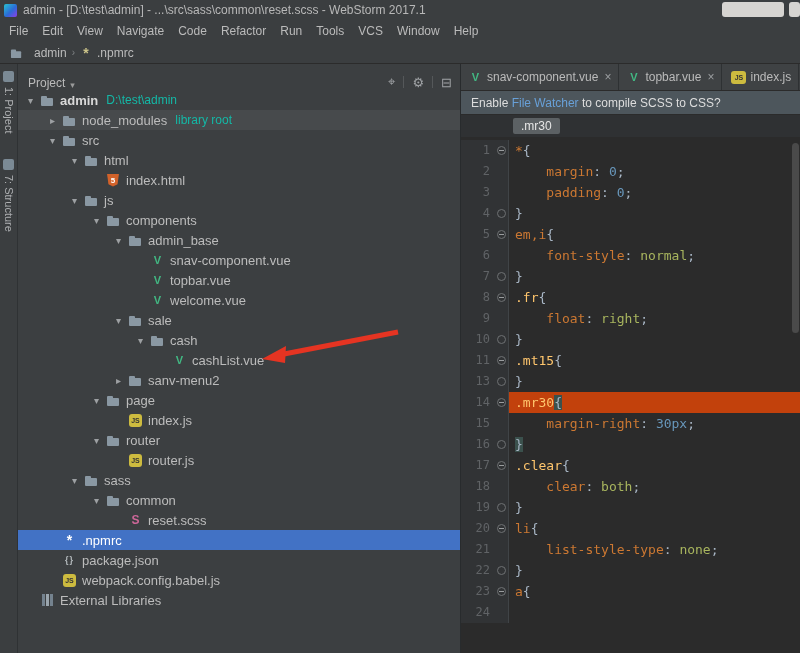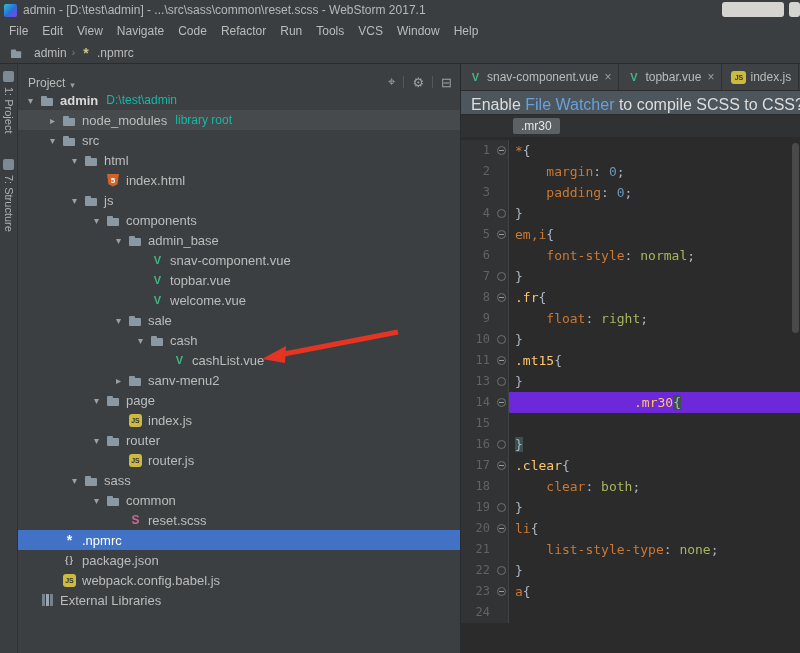--- a/index.html
+++ b/index.html
@@ -85,39 +85,39 @@
   
   .editor { flex: 1; display: flex; flex-direction: column; overflow: hidden; background: #2b2b2b; }
   .tabbar { height: 27px; background: #3b3e40; display: flex; border-bottom: 1px solid #2b2b2b;
     overflow: hidden; flex: none; }
   .tab { display: flex; align-items: center; padding: 0 7px; border-right: 1px solid #2e3133;
     color: #bbbbbb; font-size: 12px; gap: 3px; background: #3f4244; white-space: nowrap; }
   .tab .icon { margin-right: 1px; width: 15px; }
   .tab-close { color: #9b9ea1; font-size: 12px; margin-left: 3px; }
 
   .notif { height: 24px; background: #4d565c; border-bottom: 1px solid #2b2b2b; display: flex;
-    align-items: flex-end; padding: 0 10px; font-size: 16px; color: #dddddd; flex: none; }
+    align-items: center; padding: 0 10px; font-size: 12px; color: #dddddd; flex: none; }
   .notif span { white-space: pre; }
   .notif .link { color: #68a0d8; cursor: pointer; }
 
   .crumbs { height: 22px; background: #2f3133; display: flex; align-items: center;
     padding-left: 52px; flex: none; }
   .crumb { background: #5c6164; color: #e6e6e6; font-size: 12px; padding: 1px 8px; border-radius: 2px; }
 
   .code-area { flex: 1; position: relative; padding-top: 3px;
     font-family: "DejaVu Sans Mono", monospace; font-size: 13px; overflow: hidden; }
   .line { display: flex; height: 21px; line-height: 21px; }
   .lnum { width: 34px; text-align: right; padding-right: 5px; color: #606366;
     background: #313335; font-size: 12px; flex: none; }
   .foldcol { width: 14px; background: #313335; border-right: 1px solid #404447;
     display: flex; align-items: center; justify-content: center; flex: none; }
   .fold-mark { width: 9px; height: 9px; border: 1px solid #6e7173; border-radius: 50%; }
   .fold-mark.start { background: linear-gradient(transparent 0 3px, #9a9d9f 3px 4px, transparent 4px) center / 5px 7px no-repeat; }
   .code { padding-left: 6px; white-space: pre; flex: 1; }
-  .line.caret .code { background: #6d28d9; text-align: center; }
+  .line.caret .code { background: #c2410c; }
   .tk-pl  { color: #a9b7c6; }
   .tk-tag { color: #cc7832; }
   .tk-cls { color: #ffc66d; }
   .tk-prop{ color: #cc7832; }
   .tk-num { color: #6897bb; }
   .tk-val { color: #a8b55e; }
   .tk-hlb { color: #a9b7c6; background: #3b514d; }
 
   .vscroll { position: absolute; right: 1px; top: 6px; width: 7px; height: 190px;
     background: rgba(166,166,166,0.25); border-radius: 4px; }
@@ -427,20 +427,21 @@
           <div class="line caret">
             <span class="lnum">14</span>
             <span class="foldcol">
               <span class="fold-mark start"></span>
             </span>
             <span class="code"><span class="tk-cls">.mr30</span><span class="tk-hlb">{</span></span>
           </div>
           <div class="line">
             <span class="lnum">15</span>
             <span class="foldcol"></span>
+            <span class="code"><span class="tk-pl">    </span><span class="tk-prop">margin-right</span><span class="tk-pl">: </span><span class="tk-num">30px</span><span class="tk-pl">;</span></span>
           </div>
           <div class="line">
             <span class="lnum">16</span>
             <span class="foldcol">
               <span class="fold-mark end"></span>
             </span>
             <span class="code"><span class="tk-hlb">}</span></span>
           </div>
           <div class="line">
             <span class="lnum">17</span>

